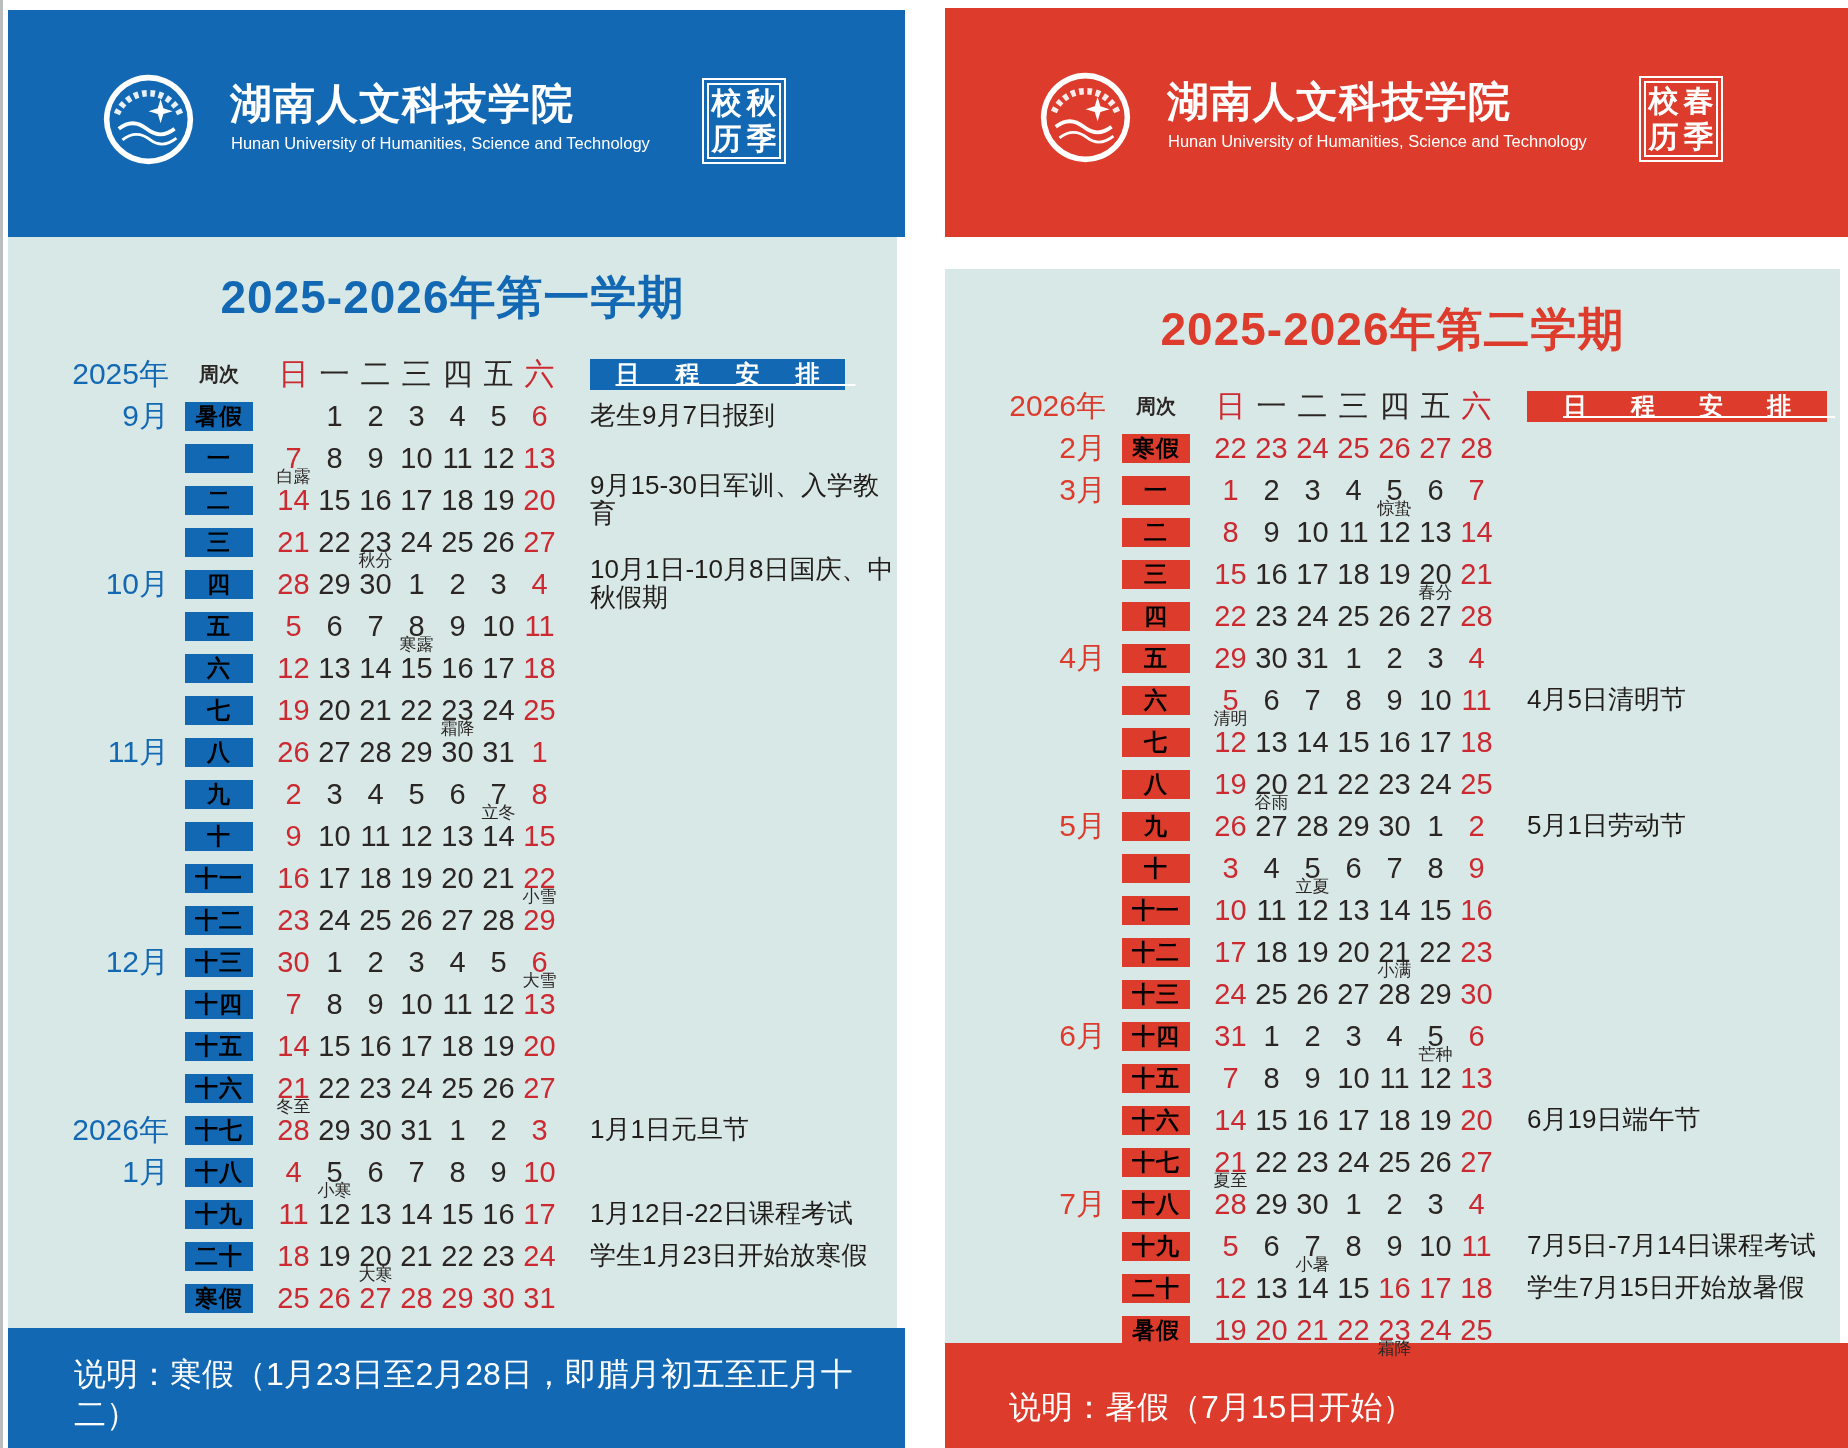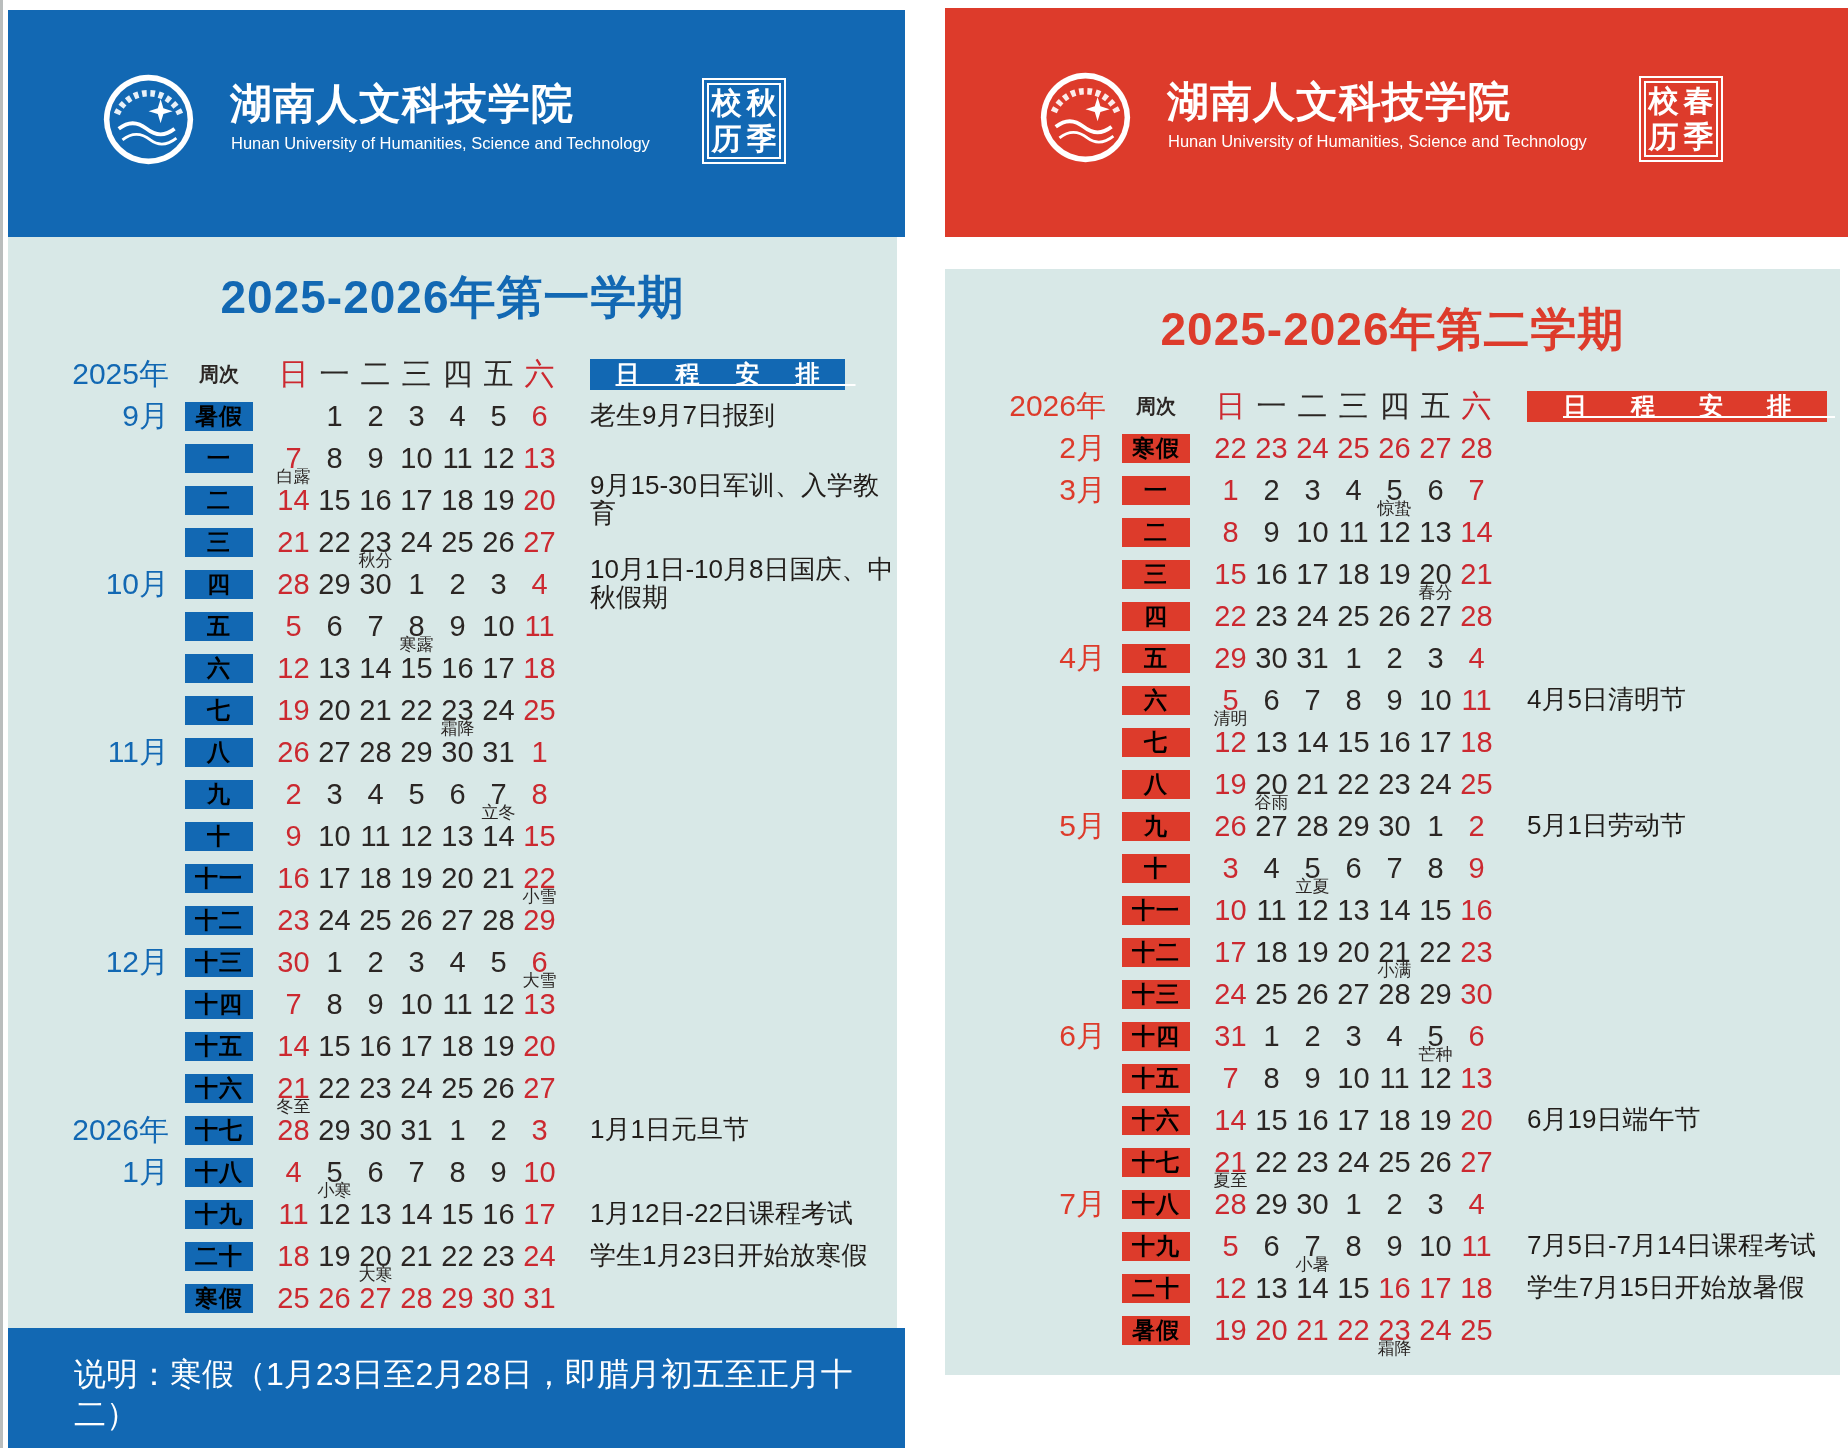--- a/index.html
+++ b/index.html
@@ -865,14 +865,17 @@
               <span class="day red"><span>22</span></span>
               <span class="day red"><span>23</span><i class="sub">霜降</i></span>
               <span class="day red"><span>24</span></span>
               <span class="day red"><span>25</span></span>
             </div>
             <div class="c-note note"></div>
           </div>
         </div>
     </div>
 
+    <footer class="panel-footer">
+      <div class="fl1">说明：暑假（7月15日开始）</div>
+    </footer>
   </section>
 </div>
 
 </body></html>

